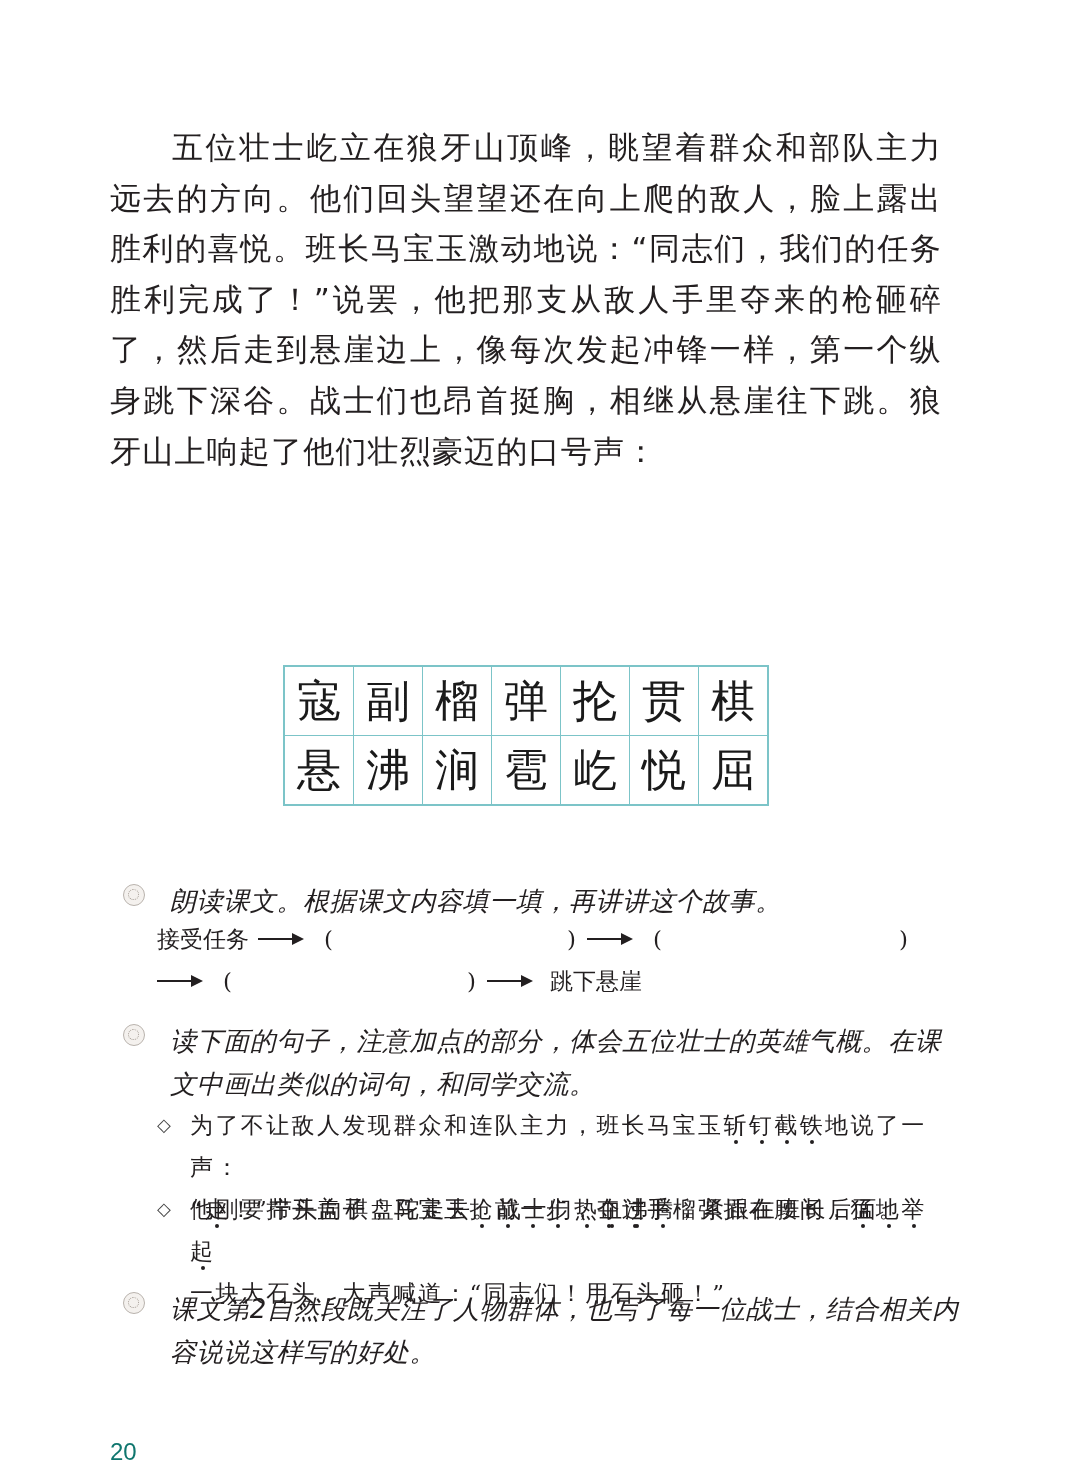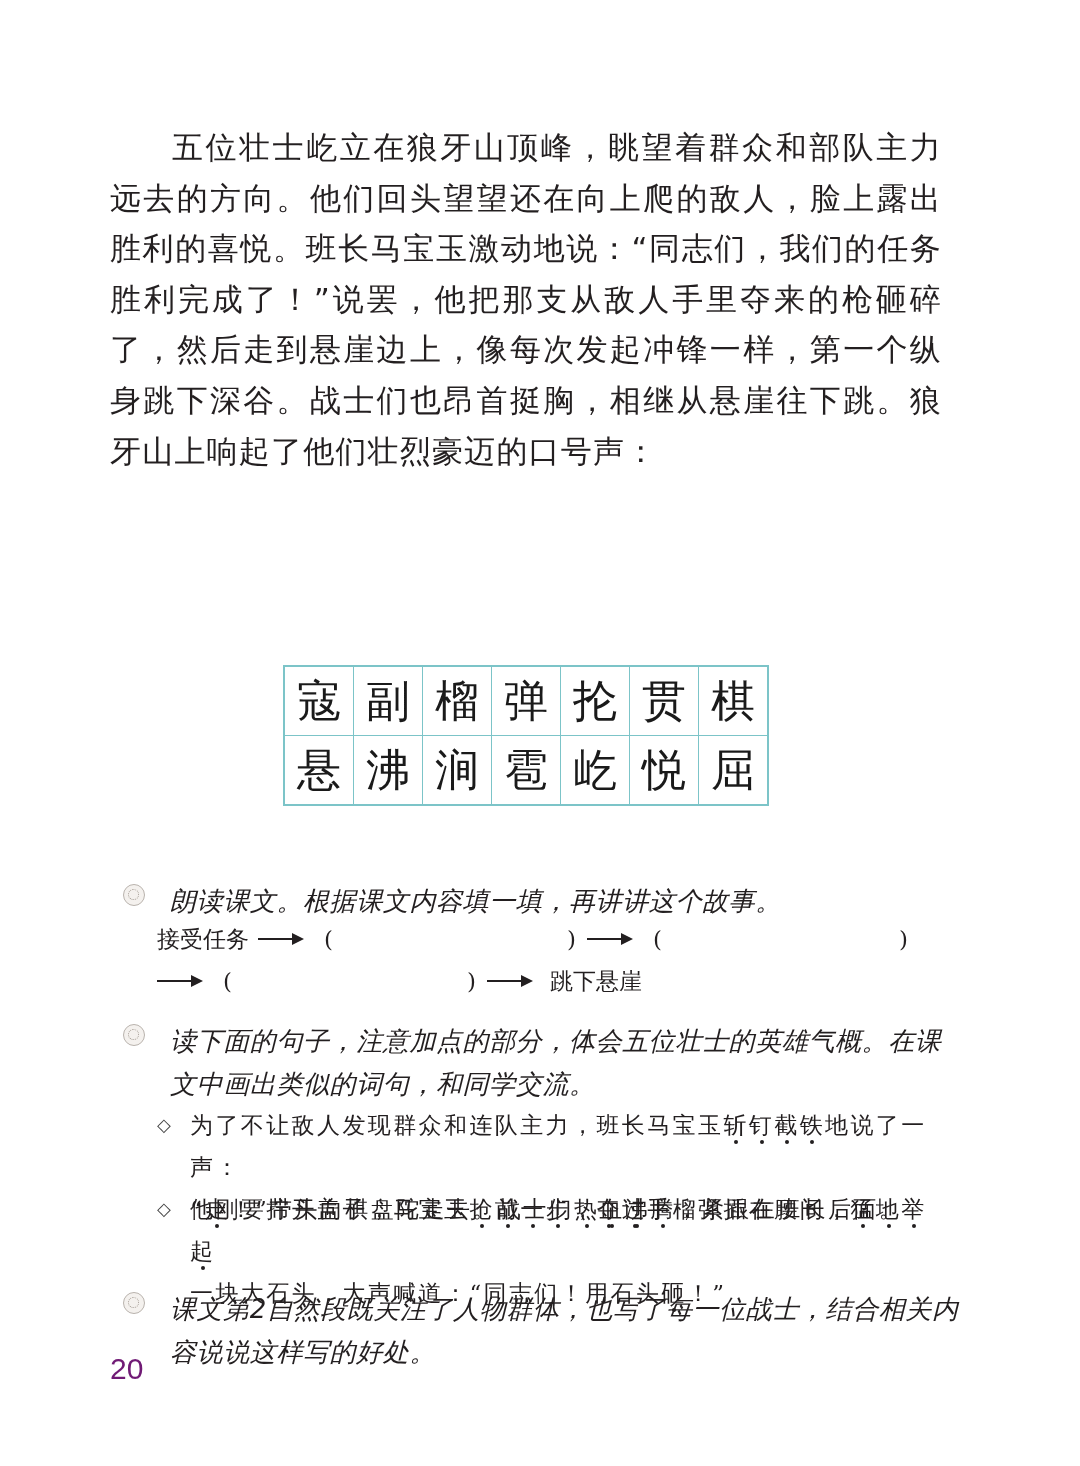--- a/index.html
+++ b/index.html
@@ -71,22 +71,22 @@
       position: absolute; left: 0; top: 0; font-size: 18px; color: #444;
     }
     .example .txt { margin-left: 33px; }
     .em { position: relative; }
     .em::after {
       content: ""; position: absolute; left: 50%; bottom: -6px; width: 4px; height: 4px;
       margin-left: -2px; border-radius: 50%; background: #231f20;
     }
 
     .page-number {
-      position: absolute; left: 110px; top: 1352px; font-size: 30px;
-      font-family: "Liberation Sans", "DejaVu Sans", sans-serif; color: #701a75;
+      position: absolute; left: 110px; top: 1438px; font-size: 24px;
+      font-family: "Liberation Sans", "DejaVu Sans", sans-serif; color: #0f766e;
     }
   </style>
 </head>
 <body>
 
 <div class="page">
 
   <div class="body-text">
     <p>五位壮士屹立在狼牙山顶峰，眺望着群众和部队主力远去的方向。他们回头望望还在向上爬的敌人，脸上露出胜利的喜悦。班长马宝玉激动地说：“同志们，我们的任务胜利完成了！”说罢，他把那支从敌人手里夺来的枪砸碎了，然后走到悬崖边上，像每次发起冲锋一样，第一个纵身跳下深谷。战士们也昂首挺胸，相继从悬崖往下跳。狼牙山上响起了他们壮烈豪迈的口号声：</p>
   </div>

